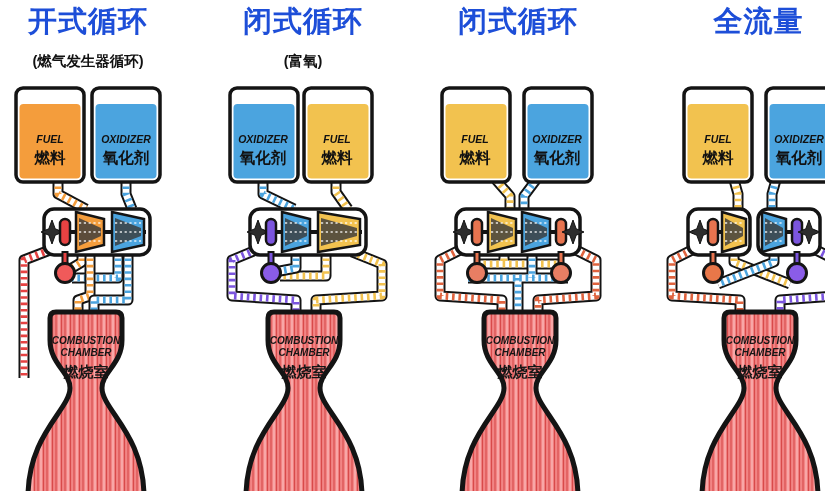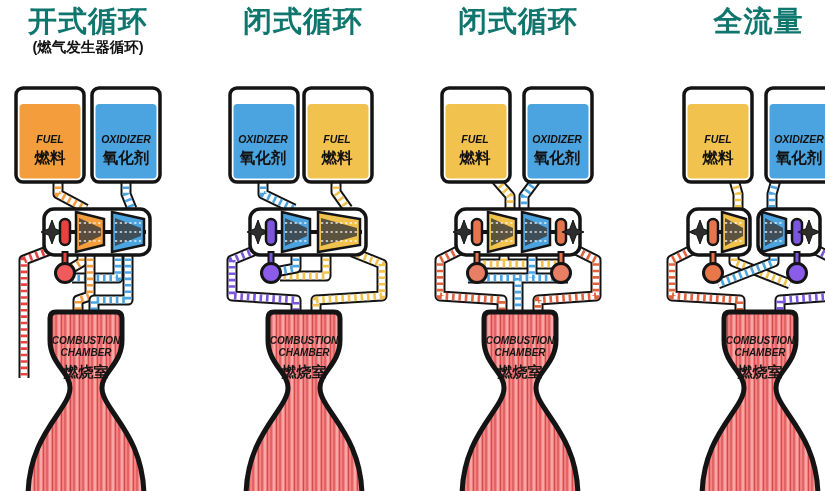--- a/index.html
+++ b/index.html
@@ -2,22 +2,22 @@
 <html><head>
 <meta charset="utf-8">
 <style>
   html,body{margin:0;padding:0}
   body{
     width:825px;height:491px;position:relative;overflow:hidden;
     background:#ffffff;font-family:"Liberation Sans",sans-serif;color:#0d0d0d;
   }
   .col{position:absolute;top:0;height:491px}
   .hdr{text-align:center;padding-top:6px;line-height:1.05}
-  .title{font-size:29px;font-weight:900;letter-spacing:1px;color:#0f766e}
-  .subtitle{font-size:14.5px;font-weight:700;margin-top:4px;color:#111}
+  .title{font-size:29px;font-weight:900;letter-spacing:1px;color:#1d4ed8}
+  .subtitle{font-size:14.5px;font-weight:700;margin-top:18px;color:#111}
   svg.diagram{position:absolute;top:82px;left:0;display:block}
 
   
   .po{stroke:#141414;stroke-width:11;fill:none;stroke-linejoin:round}
   .pi{stroke:#ffffff;stroke-width:7;fill:none;stroke-linejoin:round}
   .pf{stroke-width:7;fill:none;stroke-linejoin:round;stroke-dasharray:2.6 3.8}
   .korange{stroke:#F49D3C}.kgold{stroke:#F2C24F}.kblue{stroke:#4BA4DF}
   .kred{stroke:#E64242}.kpurple{stroke:#7B55DE}.krust{stroke:#E0633E}
 
   .tank{fill:#ffffff;stroke:#141414;stroke-width:3.5}
@@ -121,20 +121,21 @@
       <rect x="95.5" y="22" width="61" height="74.5" rx="4" fill="#4BA4DF"></rect>
       <text class="t-en" x="126" y="61">OXIDIZER</text>
       <text class="t-zh" x="126" y="81">氧化剂</text>
     </g>
   </svg>
 </div>
 
 <div class="col" style="left:206px;width:206px">
   <div class="hdr" style="padding-right:12px">
     <div class="title">闭式循环</div>
+    <div class="subtitle">(富氧)</div>
   </div>
   <svg class="diagram" width="206" height="409" viewBox="0 0 206 409">
     <defs>
       <path id="c2o" d="M57 98 L57 112 L88 127"></path>
       <path id="c2f" d="M130 98 L130 110 L142 127"></path>
       <path id="c2ob" d="M90 170 L90 186 L74 189"></path>
       <path id="c2fb" d="M120 170 L120 194 L74 194"></path>
       <path id="c2fd" d="M146 170 L176 182 L176 214 L110 218 L110 233"></path>
       <path id="c2x" d="M50 168 L26 178 L26 214 L90 218 L90 233"></path>
     </defs>

